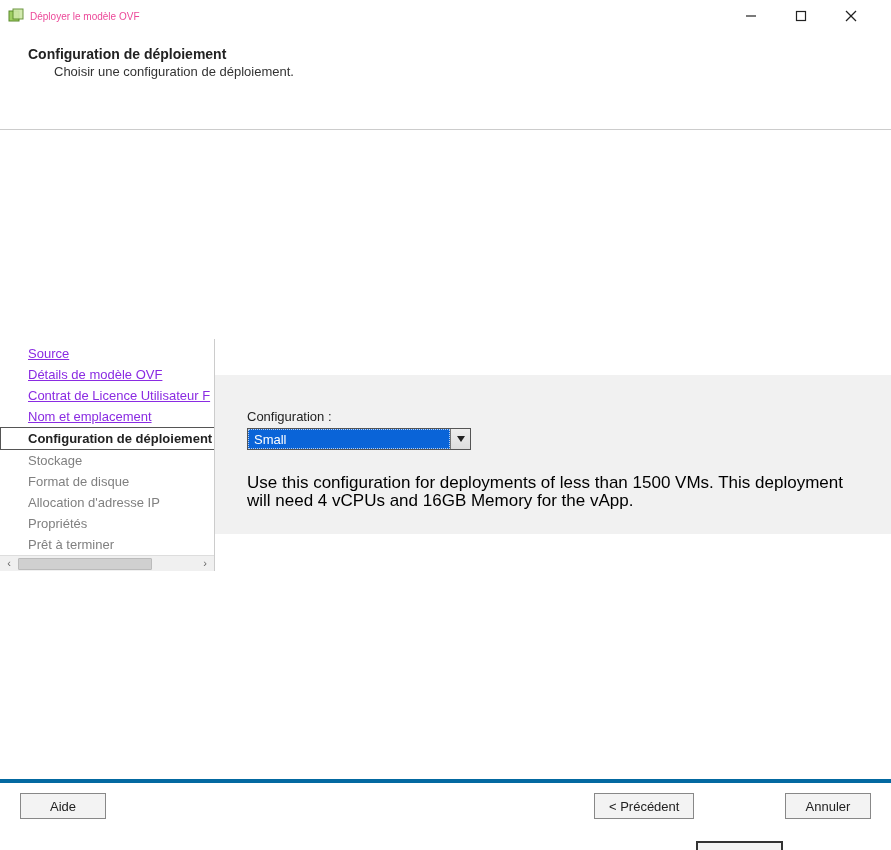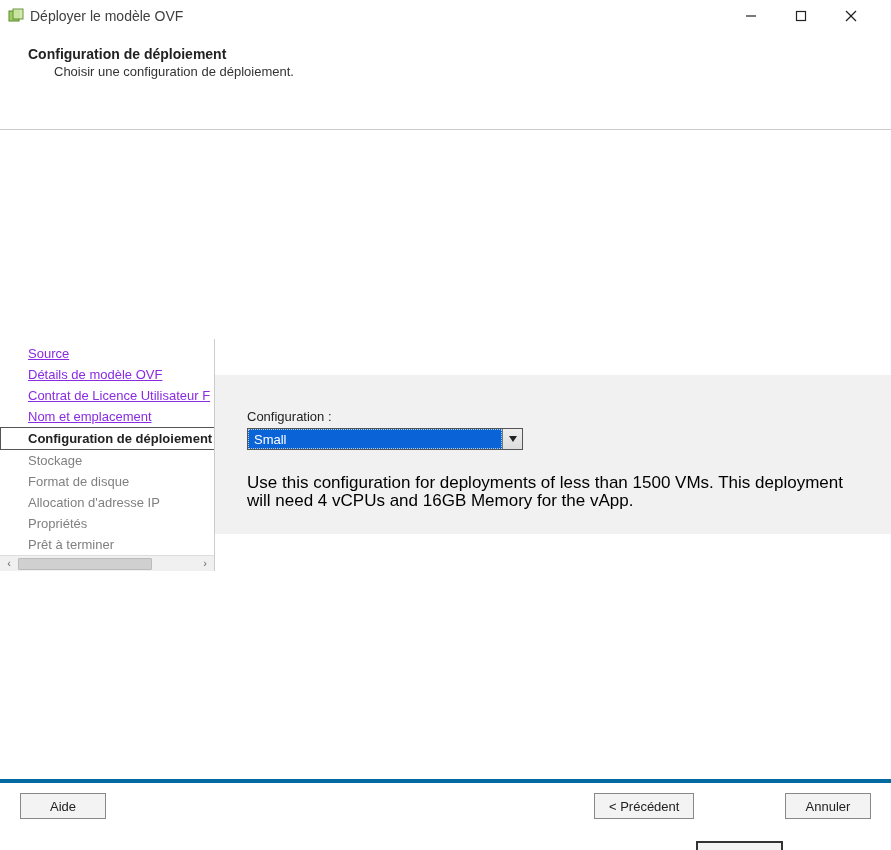--- a/index.html
+++ b/index.html
@@ -21,21 +21,21 @@
     }
     .titlebar .app-icon {
       width: 16px;
       height: 16px;
       margin-right: 6px;
       display: inline-flex;
       align-items: center;
       justify-content: center;
     }
     .titlebar .app-icon svg { width: 16px; height: 16px; }
-    .titlebar .title-text { color: #404040; font-size: 14px; }
+    .titlebar .title-text { color: #ec4899; font-size: 10px; }
     .win-controls {
       margin-left: auto;
       display: flex;
       gap: 22px;
       align-items: center;
       padding-right: 18px;
     }
     .win-btn {
       width: 28px;
       height: 20px;
@@ -151,21 +151,21 @@
     .field-label {
       color: #222;
       font-size: 13px;
       margin-bottom: 4px;
     }
     .dropdown {
       display: inline-flex;
       border: 1px solid #555;
       background: #fff;
       height: 22px;
-      width: 276px;
+      width: 224px;
       align-items: stretch;
     }
     .dropdown .dd-value {
       flex: 1;
       background: #0a64d8;
       color: #fff;
       padding: 1px 5px;
       display: flex;
       align-items: center;
       border: 1px dotted rgba(255,255,255,0.7);

